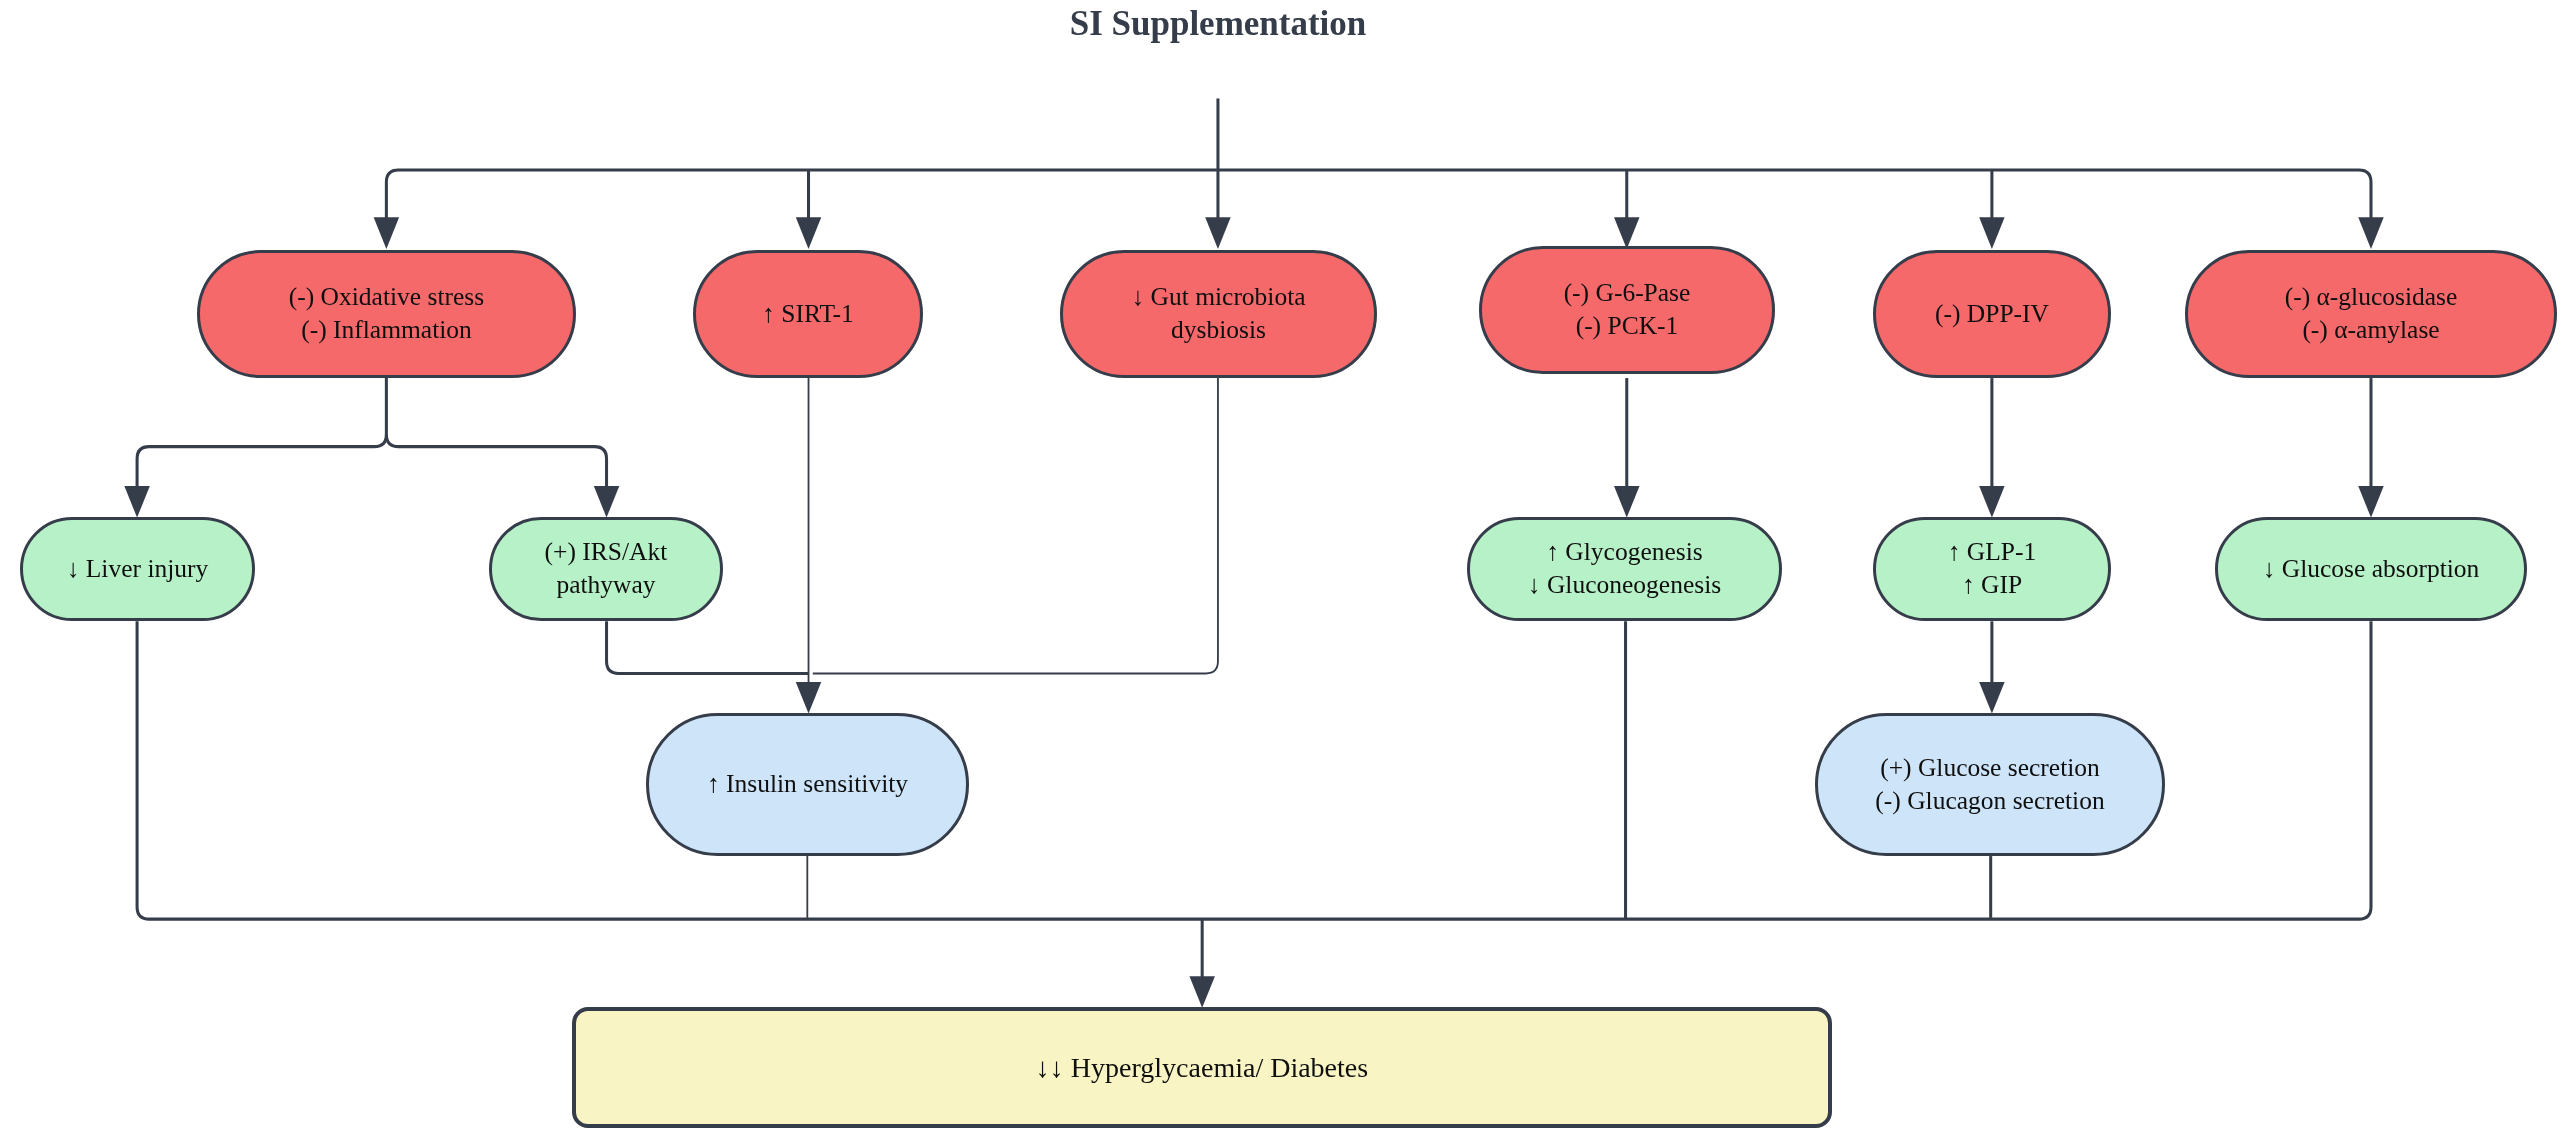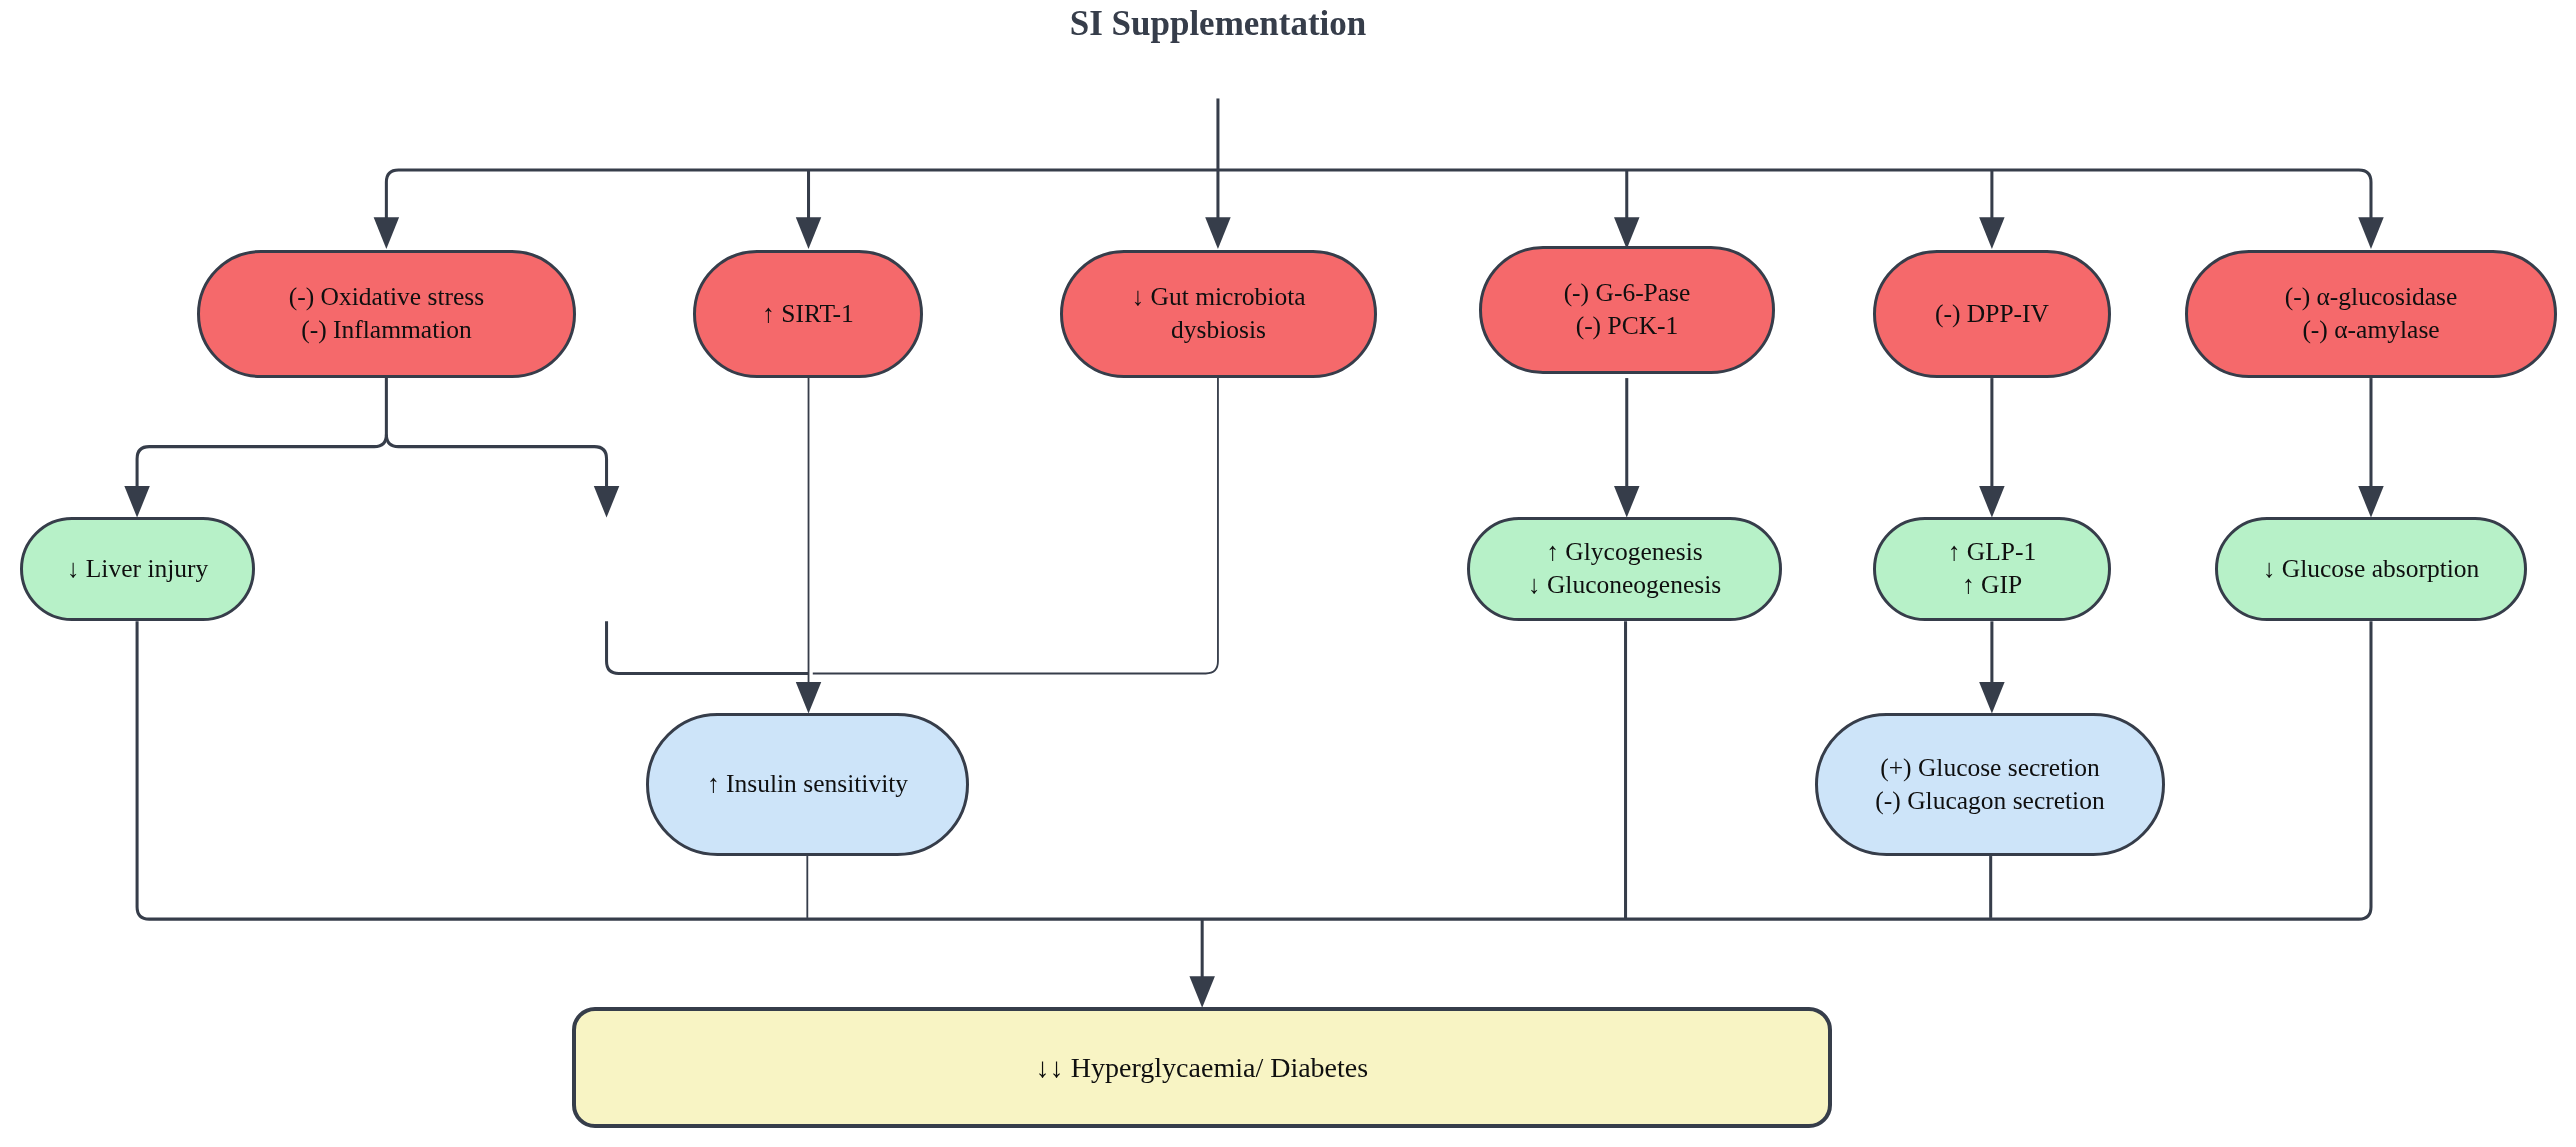--- a/index.html
+++ b/index.html
@@ -23,21 +23,21 @@
     display:flex;align-items:center;justify-content:center;
     text-align:center;
     color:#0f0f0f;
     font-size:25.5px;line-height:1.28;
   }
   .node .ln{display:block;}
   .node.red{background:#f5696b;border-radius:67px;}
   .node.green{background:#b7f1c8;border-radius:53px;}
   .node.blue{background:#cde4f9;border-radius:72px;}
   .node.yellow{
-    background:#f8f4c4;border-radius:23px;border-width:4.9px;
+    background:#f8f4c4;border-radius:16px;border-width:4.9px;
     font-size:28px;
   }
 </style>
 </head>
 <body>
 
 <div id="canvas">
 
   <div id="diagram-title">SI Supplementation</div>
 
@@ -125,20 +125,26 @@
       <span class="ln">(-) α-glucosidase</span>
       <span class="ln">(-) α-amylase</span>
     </div>
   </div>
 
   <div class="node green" style="left:20px;top:517px;width:235px;height:104px">
     <div>
       <span class="ln">↓ Liver injury</span>
     </div>
   </div>
+  <div class="node green" style="left:489px;top:517px;width:234px;height:104px">
+    <div>
+      <span class="ln">(+) IRS/Akt</span>
+      <span class="ln">pathyway</span>
+    </div>
+  </div>
   <div class="node green" style="left:1467px;top:517px;width:315px;height:104px">
     <div>
       <span class="ln">↑ Glycogenesis</span>
       <span class="ln">↓ Gluconeogenesis</span>
     </div>
   </div>
   <div class="node green" style="left:1873px;top:517px;width:238px;height:104px">
     <div>
       <span class="ln">↑ GLP-1</span>
       <span class="ln">↑ GIP</span>

